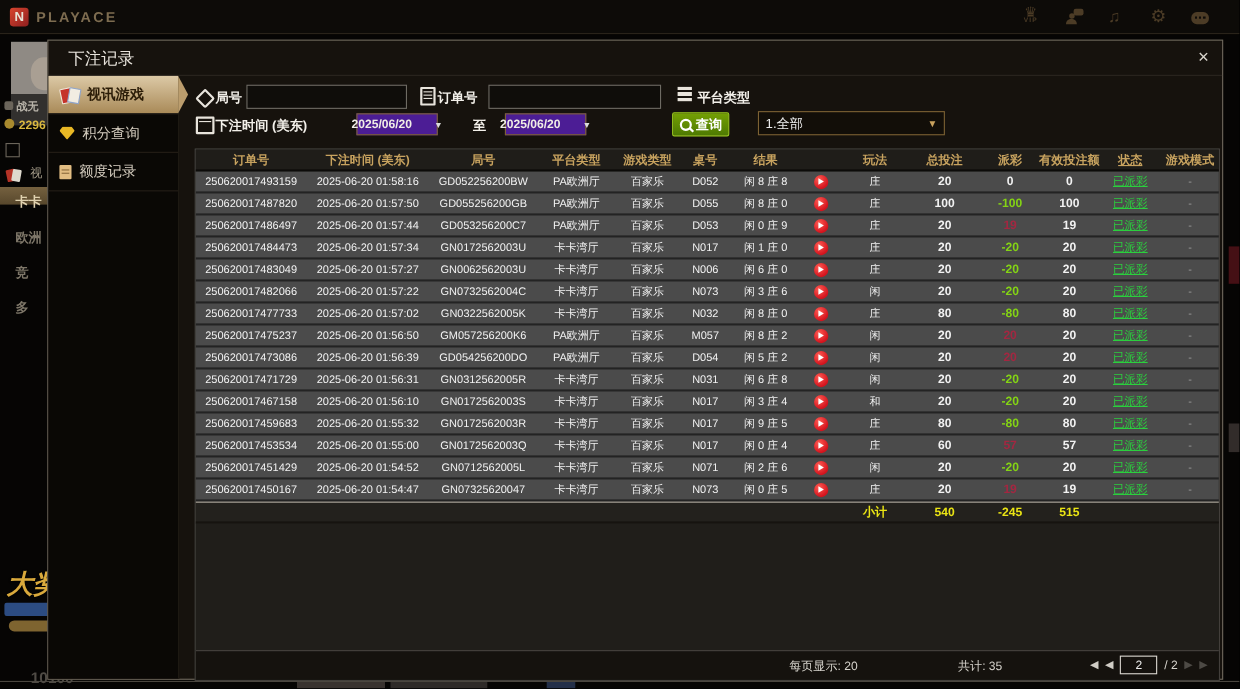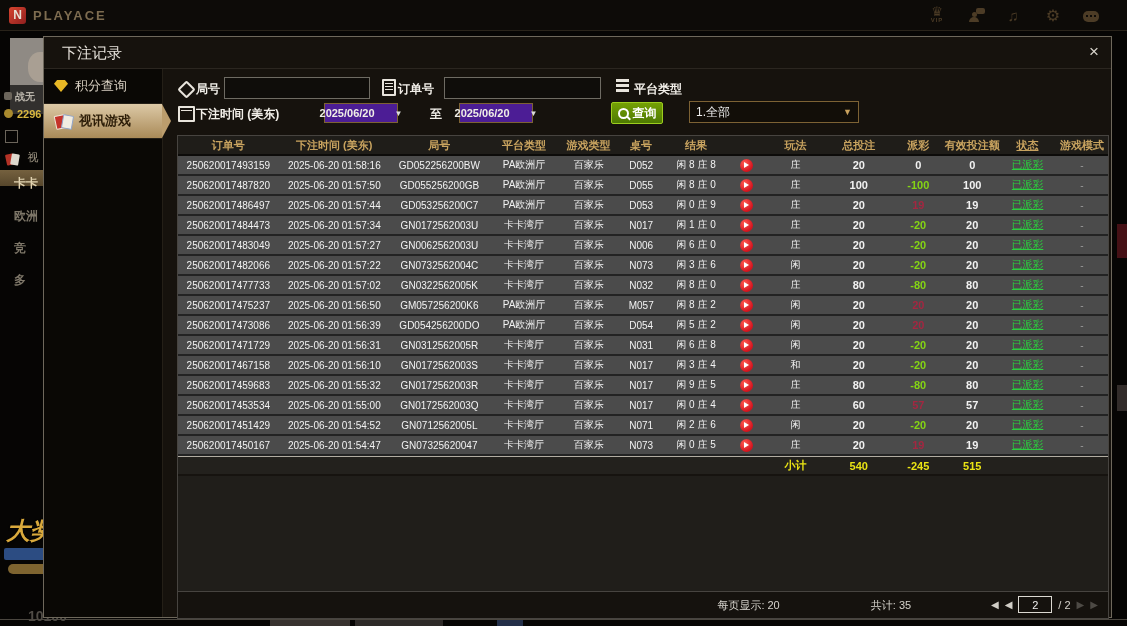--- a/index.html
+++ b/index.html
@@ -195,27 +195,31 @@
   <div class="bgfrag bg-redsliver"></div>
   <div class="bgfrag bg-graysliver"></div>
 
   <div class="modal">
     <div class="mtitle">
       <span class="mtitle-text">下注记录</span>
       <span class="mclose">×</span>
     </div>
 
     <div class="msidebar">
+      <div class="mtab active">
+        <span class="ic-cards"></span>
+        <span>视讯游戏</span>
+      </div>
       <div class="mtab">
         <span class="ic-diamond"></span>
         <span>积分查询</span>
       </div>
-      <div class="mtab active">
-        <span class="ic-cards"></span>
-        <span>视讯游戏</span>
+      <div class="mtab">
+        <span class="ic-doc"></span>
+        <span>额度记录</span>
       </div>
     </div>
 
     <span class="ic-tag" style="left:136px;top:46px;"></span>
     <span class="flabel" style="left:152px;top:44px;">局号</span>
     <input class="ftxt" style="left: 180px; top: 40px; width: 146px;" value="">
     <span class="ic-clip" style="left:338px;top:42px;"></span>
     <span class="flabel" style="left:354px;top:44px;">订单号</span>
     <input class="ftxt" style="left: 400px; top: 40px; width: 157px;" value="">
     <span class="ic-db" style="left:572px;top:42px;"></span>

